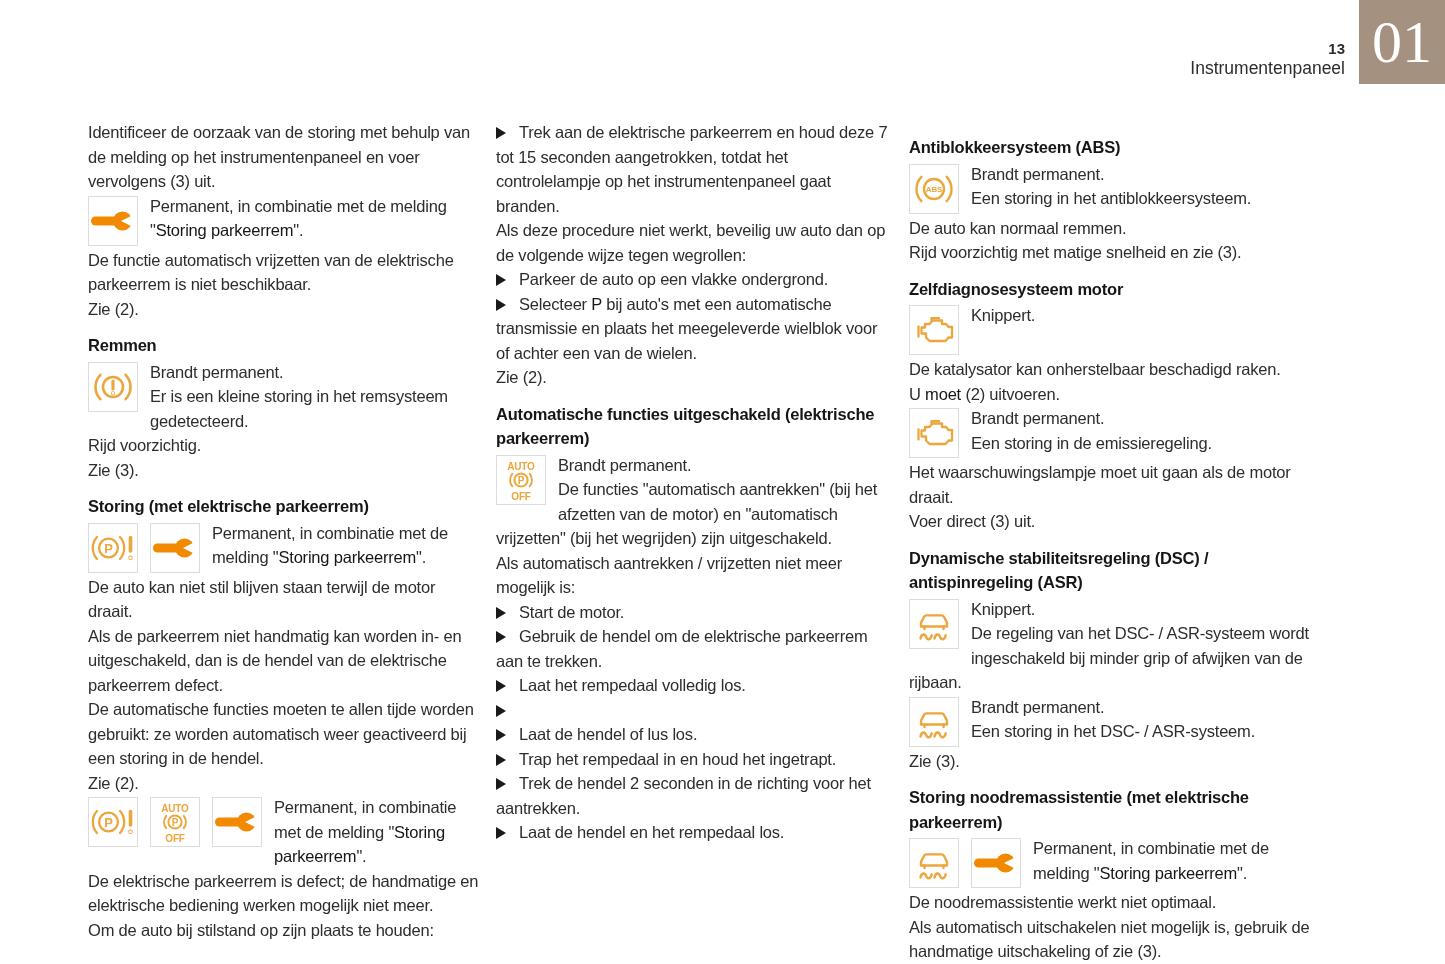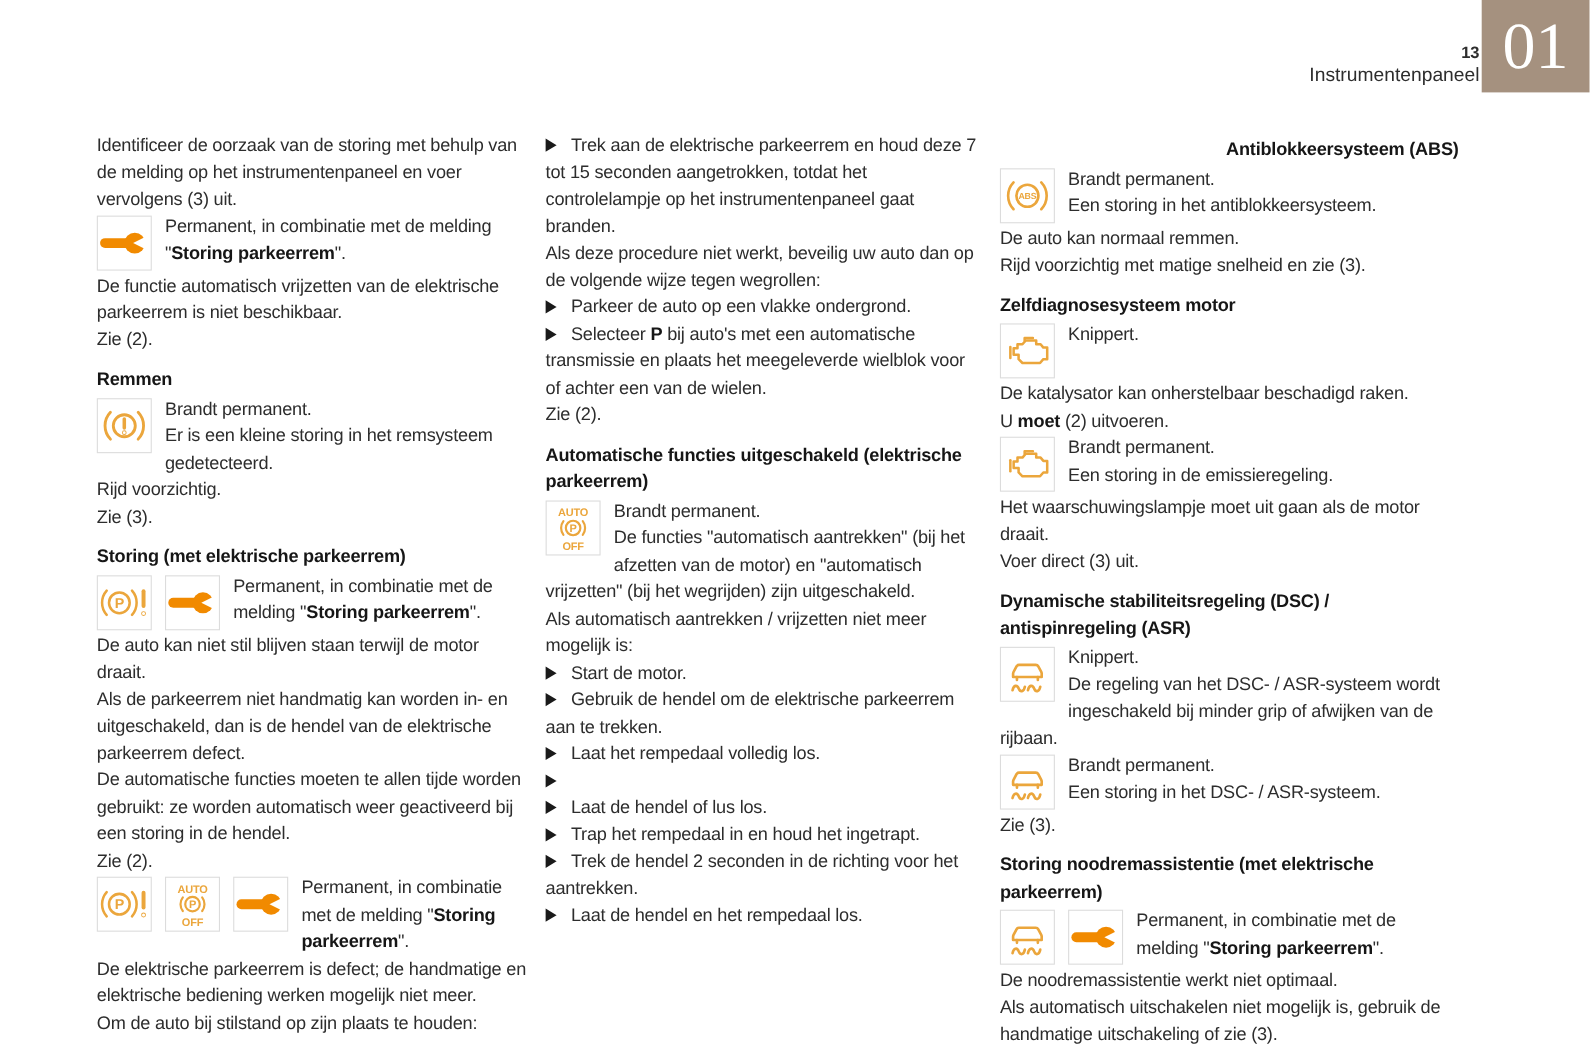--- a/index.html
+++ b/index.html
@@ -7,34 +7,34 @@
     --amber:#EBA63C;
     --orange:#F18A00;
     --text:#2d2d2d;
     --heading:#161616;
     --box-border:#dcdcdc;
   }
   *{margin:0;padding:0;box-sizing:border-box;}
   html,body{width:1445px;height:964px;background:#ffffff;overflow:hidden;
     font-family:"Liberation Sans",sans-serif;color:var(--text);}
   
-  .chapter-box{position:absolute;top:0;right:0;width:98px;height:84px;background:var(--accent);}
+  .chapter-box{position:absolute;top:0;right:0;width:86px;height:84px;background:var(--accent);}
   .chapter-box .num{font-family:"Liberation Serif",serif;font-weight:400;font-size:60px;
     color:#fff;line-height:84px;text-align:center;display:block;}
   .page-meta{position:absolute;top:40px;right:100px;text-align:right;}
   .page-number{font-size:15px;font-weight:700;color:var(--text);}
   .page-title{font-size:17.5px;color:var(--text);margin-top:1px;margin-left:20px;}
   
   #columns{position:absolute;left:88px;top:120px;display:grid;
     grid-template-columns:391px 396px 417px;column-gap:17px;}
   .col{font-size:16.5px;line-height:24.5px;letter-spacing:-0.2px;}
   .heading{font-weight:700;color:var(--heading);margin:12px 0 2px 0;}
-  .col > .heading:first-child{margin-top:4px;text-align:right;}
+  .col > .heading:first-child{margin-top:15px;}
   .para{margin:0;}
-  .b{font-weight:700;color:var(--heading);}
+  .b{font-weight:400;color:var(--heading);}
   
   .tri{display:inline-block;width:0;height:0;border-left:10px solid #1a1a1a;
     border-top:6px solid transparent;border-bottom:6px solid transparent;
     margin-right:13px;position:relative;top:1px;}
   
   .iconrow{display:flow-root;}
   .iconbox{float:left;width:50px;height:50px;border:1px solid var(--box-border);
     background:#fff;margin:2px 12px 2px 0;color:var(--amber);text-align:center;}
   .iconbox.wrench{color:var(--orange);}
   .iconbox svg{display:block;width:48px;height:48px;}

